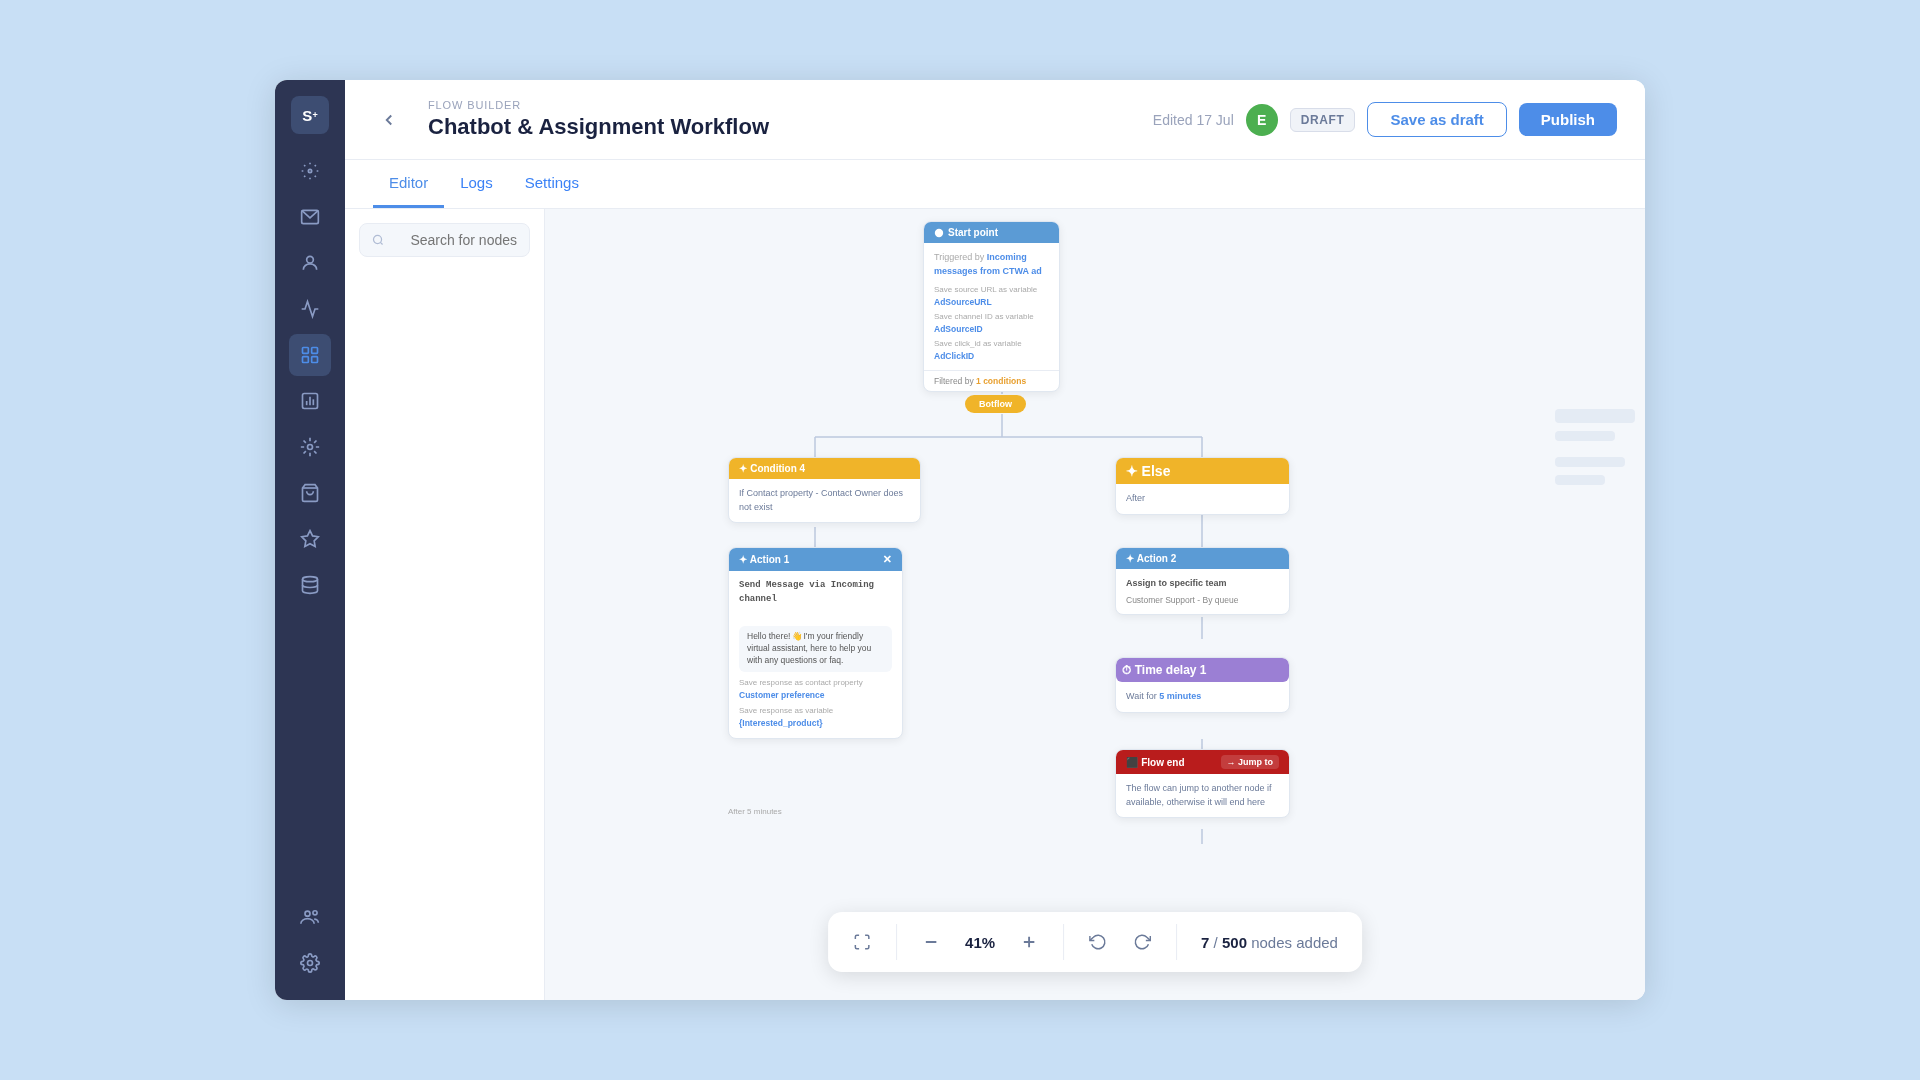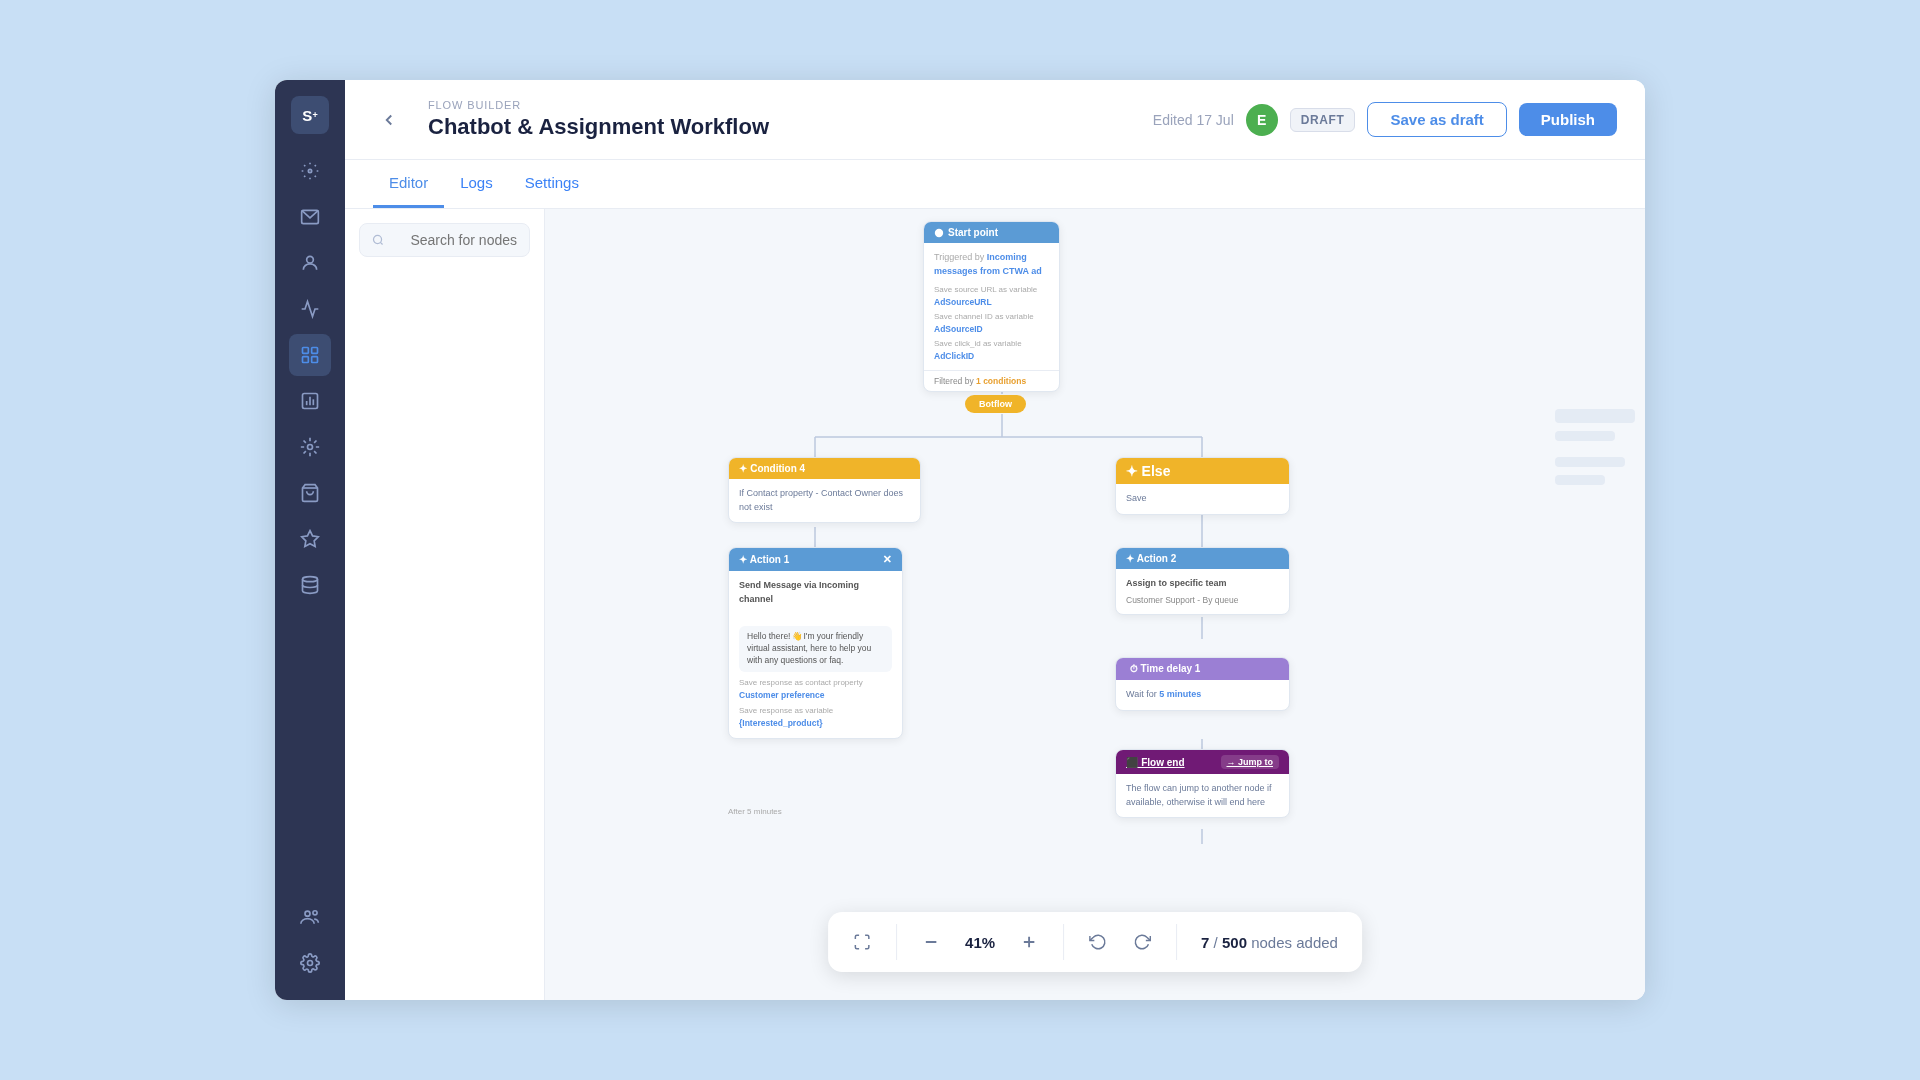--- a/index.html
+++ b/index.html
@@ -298,37 +298,37 @@
       font-size: 10px;
       font-weight: 600;
       padding: 5px 10px;
       display: flex;
       align-items: center;
       justify-content: space-between;
     }
     .node-header-purple {
       background: #9b7fd4;
       color: #fff;
+      font-size: 12px;
+      font-weight: 600;
+      padding: 5px 6px;
+      display: flex;
+      align-items: center;
+      justify-content: space-between;
+      border-radius: 6px;
+    }
+    .node-header-dark {
+      background: #b91c1c;
+      color: #fff;
       font-size: 10px;
       font-weight: 600;
-      padding: 5px 14px;
+      padding: 5px 10px;
       display: flex;
       align-items: center;
       justify-content: space-between;
-    }
-    .node-header-dark {
-      background: #701a75;
-      color: #fff;
-      font-size: 10px;
-      font-weight: 600;
-      padding: 5px 10px;
-      display: flex;
-      align-items: center;
-      justify-content: space-between;
-      text-decoration: underline;
     }
     
     .bottom-toolbar {
       position: absolute;
       bottom: 28px;
       left: 50%;
       transform: translateX(-50%);
       background: #fff;
       border-radius: 14px;
       box-shadow: 0 4px 20px rgba(0,0,0,0.12);
@@ -601,31 +601,31 @@
           <div class="node-body">
             <span>If Contact property - Contact Owner does not exist</span>
           </div>
         </div>
 
         <div class="node-condition" style="left:570px; top:248px; width:175px;">
           <div class="node-header-else">
             <span>✦ Else</span>
           </div>
           <div class="node-body">
-            <span>Save</span>
+            <span>After</span>
           </div>
         </div>
 
         <div class="node-condition" style="left:183px; top:338px; width:175px;">
           <div class="node-header-blue">
             <span>✦ Action 1</span>
             <span style="font-size:11px; cursor:pointer;">✕</span>
           </div>
           <div class="node-body">
-            <div style="font-weight:600; color:#555; font-size:9px; margin-bottom:20px;">Send Message via Incoming channel</div>
+            <div style="font-weight:600; color:#555; font-size:9px; margin-bottom:20px;font-family:Liberation Mono, monospace;">Send Message via Incoming channel</div>
             <div class="msg-bubble">Hello there! 👋I'm your friendly virtual assistant, here to help you with any questions or faq.</div>
             <div style="margin-top:5px;">
               <div class="var-label">Save response as contact property</div>
               <div class="var-name">Customer preference</div>
             </div>
             <div style="margin-top:4px;">
               <div class="var-label">Save response as variable</div>
               <div class="var-name">{Interested_product}</div>
             </div>
           </div>

